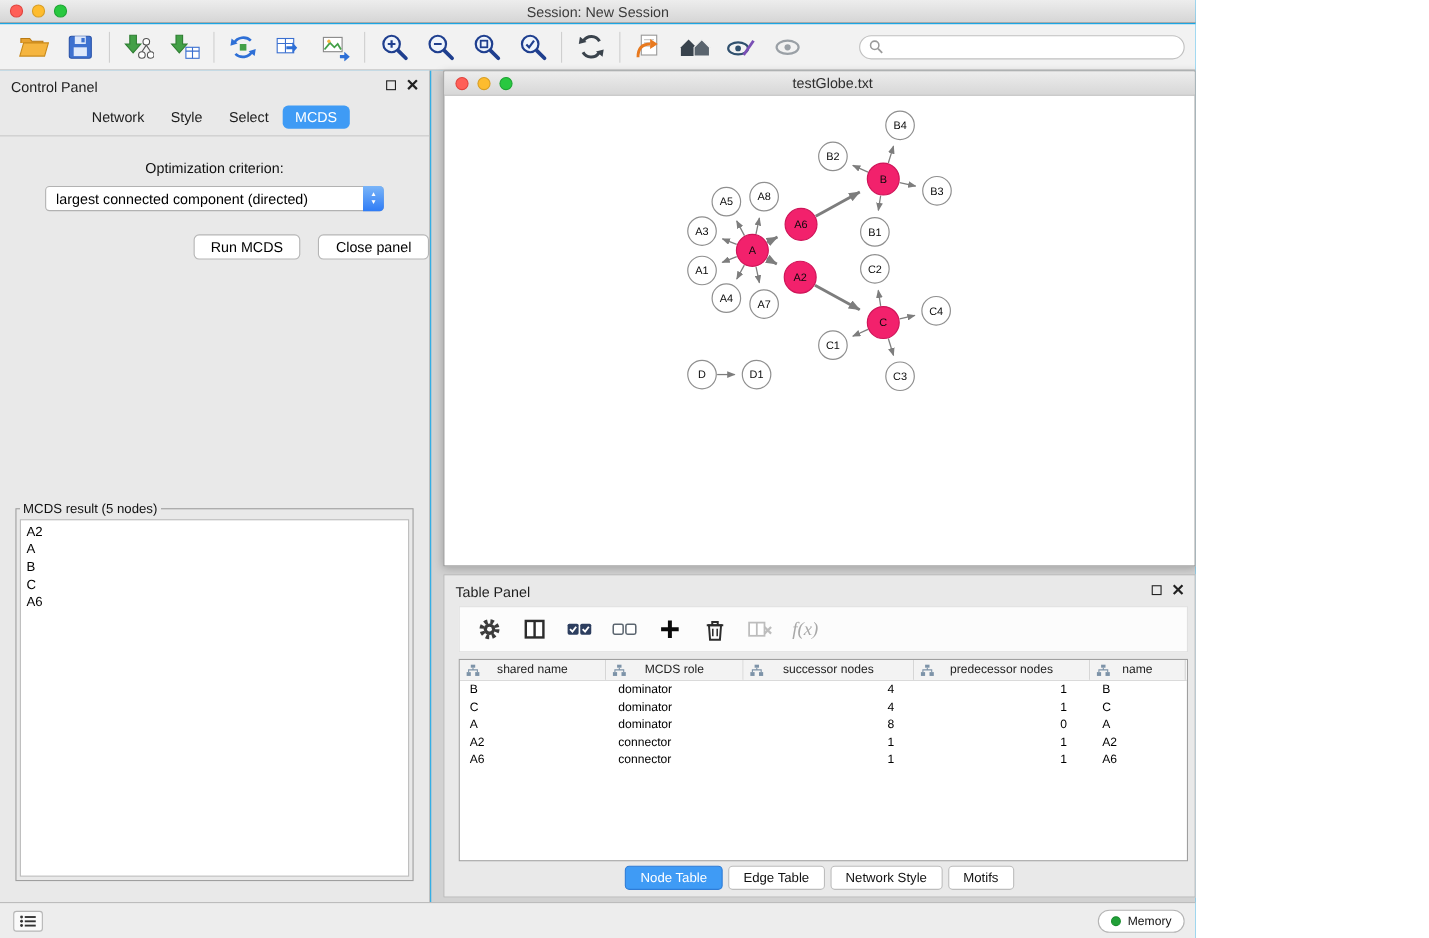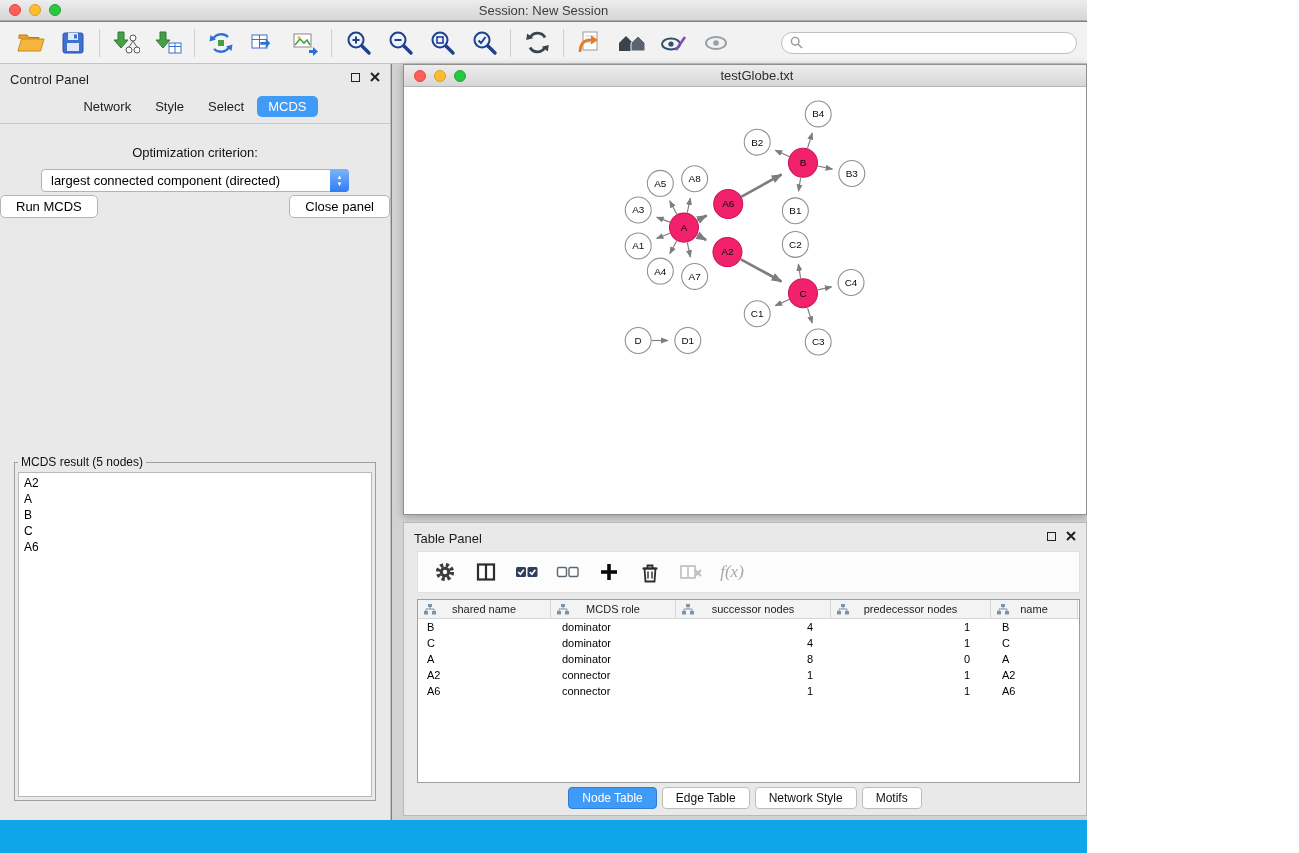--- a/index.html
+++ b/index.html
@@ -26,21 +26,21 @@
   .control-panel { position:absolute; left:0; top:64px; width:391px; bottom:33px; background:#e9e9e9; border-right:1px solid #bfbfbf; }
   .panel-head { position:relative; height:28px; }
   .panel-title { position:absolute; left:10px; top:8px; font-size:13px; color:#1d1d1d; }
   .panel-winbtns { position:absolute; right:10px; top:8px; display:flex; gap:10px; align-items:center; }
   .cp-tabs { display:flex; justify-content:center; gap:2px; padding:4px 0 6px; border-bottom:1px solid #c8c8c8; }
   .cp-tab { font-size:13px; padding:3px 11px; border-radius:5px; color:#1d1d1d; cursor:pointer; }
   .cp-tab.active { background:#3f9bf5; color:#fff; }
   .opt-label { text-align:center; font-size:13px; margin-top:21px; color:#111; }
   .combo { margin:9px auto 0; width:308px; height:23px; background:#fff; border:1px solid #b2b2b2; border-radius:4px; position:relative; font-size:13px; line-height:21px; padding-left:9px; cursor:pointer; }
   .combo-arrows { position:absolute; right:-1px; top:-1px; width:19px; height:23px; border-radius:0 4px 4px 0; background:linear-gradient(#7ab5f8,#2f7cf6); color:#fff; font-size:6px; display:flex; flex-direction:column; align-items:center; justify-content:center; line-height:7px; }
-  .cp-buttons { display:flex; justify-content:space-between; gap:4px; margin-top:3px; }
+  .cp-buttons { display:flex; justify-content:flex-end; gap:16px; margin-top:21px; }
   .btn { background:#fff; border:1px solid #b5b5b5; border-radius:5px; font-size:13px; padding:3px 15px; cursor:pointer; font-family:"Liberation Sans", sans-serif; }
   fieldset.mcds { position:absolute; left:14px; right:14px; top:391px; bottom:19px; border:1px solid #9f9f9f; padding:3px; background:#e9e9e9; }
   fieldset.mcds legend { font-size:12px; padding:0 3px; color:#111; }
   .mcds-list { background:#fff; border:1px solid #b9b9b9; width:100%; height:100%; overflow:auto; font-size:12px; padding:2px 5px; color:#000; }
   .mcds-list div { line-height:16px; }
 
   
   .desktop { position:absolute; left:392px; top:64px; right:0; bottom:33px; background:#d2d2d2; }
   .net-window { position:absolute; left:11px; top:0; right:0; height:451px; background:#fff; border:1px solid #8f8f8f; box-shadow:0 2px 8px rgba(0,0,0,.25); }
   .nw-titlebar { position:relative; height:22px; background:linear-gradient(#ededed,#d7d7d7); border-bottom:1px solid #b5b5b5; }
@@ -544,13 +544,29 @@
       </div>
       <div class="tp-tabs" id="tp-tabs">
           <div class="tp-tab active">Node Table</div>
           <div class="tp-tab">Edge Table</div>
           <div class="tp-tab">Network Style</div>
           <div class="tp-tab">Motifs</div>
         </div>
     </div>
   </div>
 
+  <div class="statusbar">
+    <button class="sb-left-btn">
+      <svg width="15" height="11" viewBox="0 0 15 11">
+          <circle cx="1.6" cy="1.6" r="1.3" fill="#333"></circle>
+          <rect x="4.5" y="0.8" width="10" height="1.7" fill="#333"></rect>
+          <circle cx="1.6" cy="5.5" r="1.3" fill="#333"></circle>
+          <rect x="4.5" y="4.7" width="10" height="1.7" fill="#333"></rect>
+          <circle cx="1.6" cy="9.4" r="1.3" fill="#333"></circle>
+          <rect x="4.5" y="8.6" width="10" height="1.7" fill="#333"></rect>
+        </svg>
+    </button>
+    <button class="memory-btn">
+      <span class="memory-dot"></span>
+      <span>Memory</span>
+    </button>
+  </div>
 </div>
 
 </body></html>

